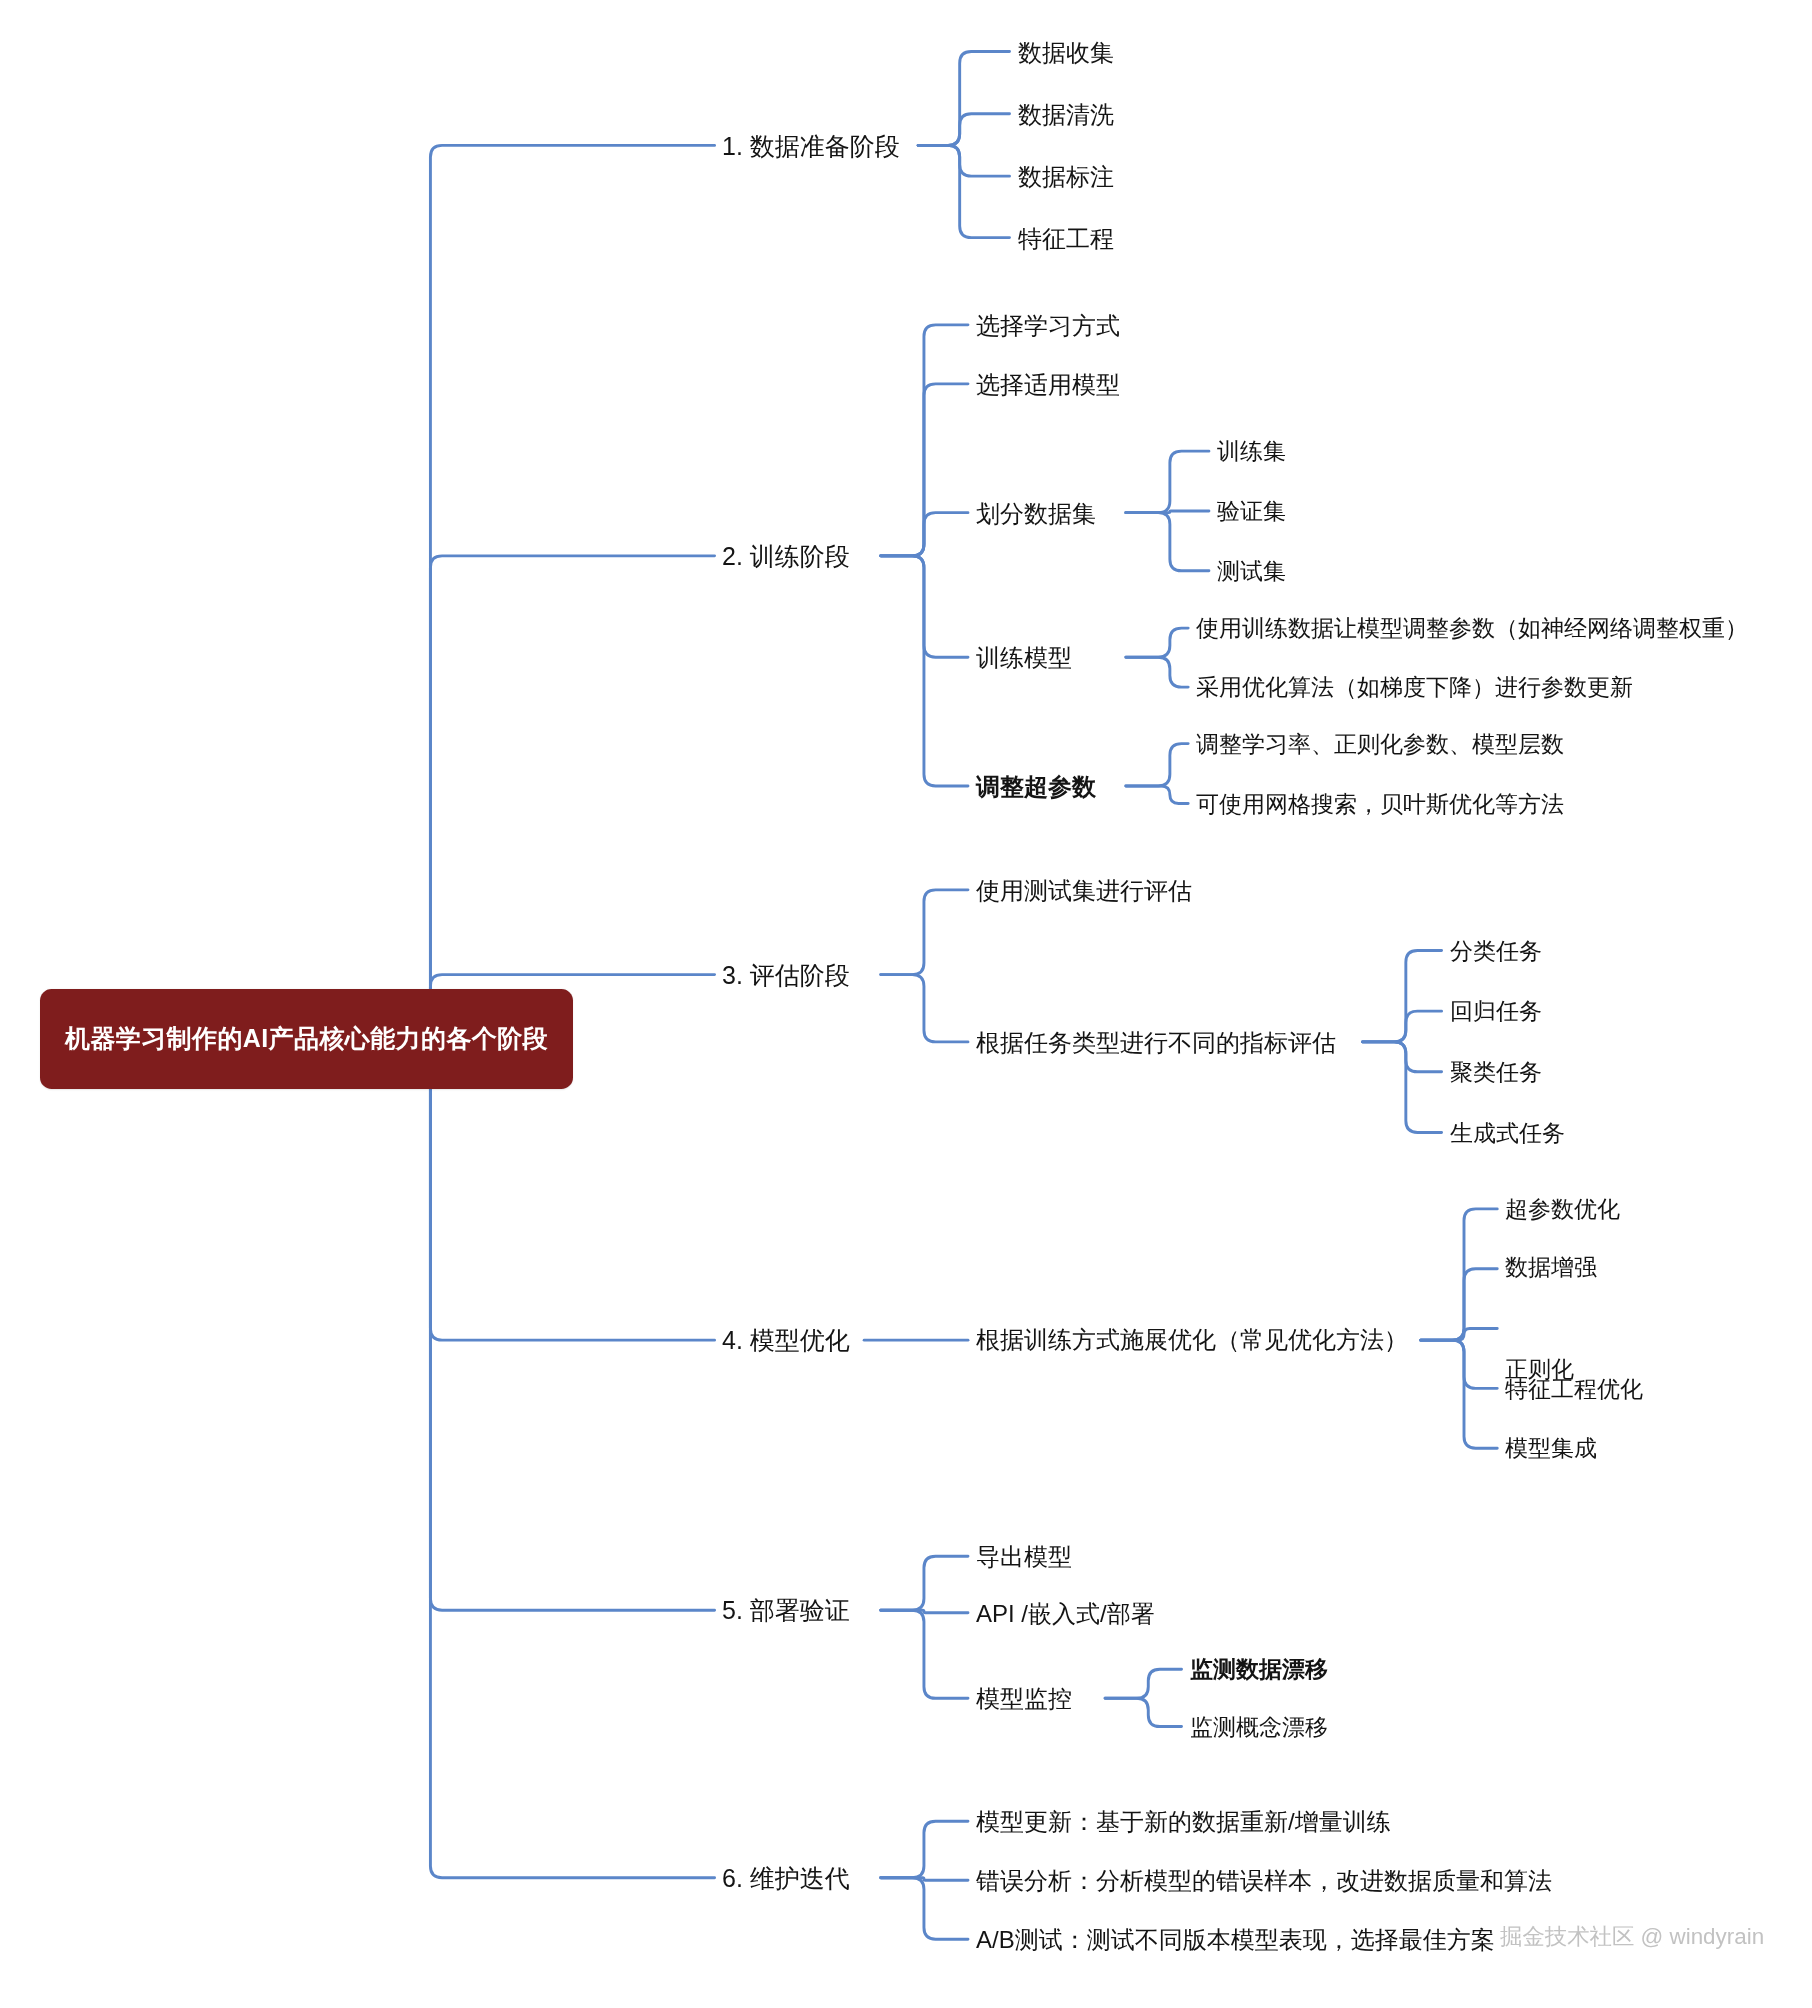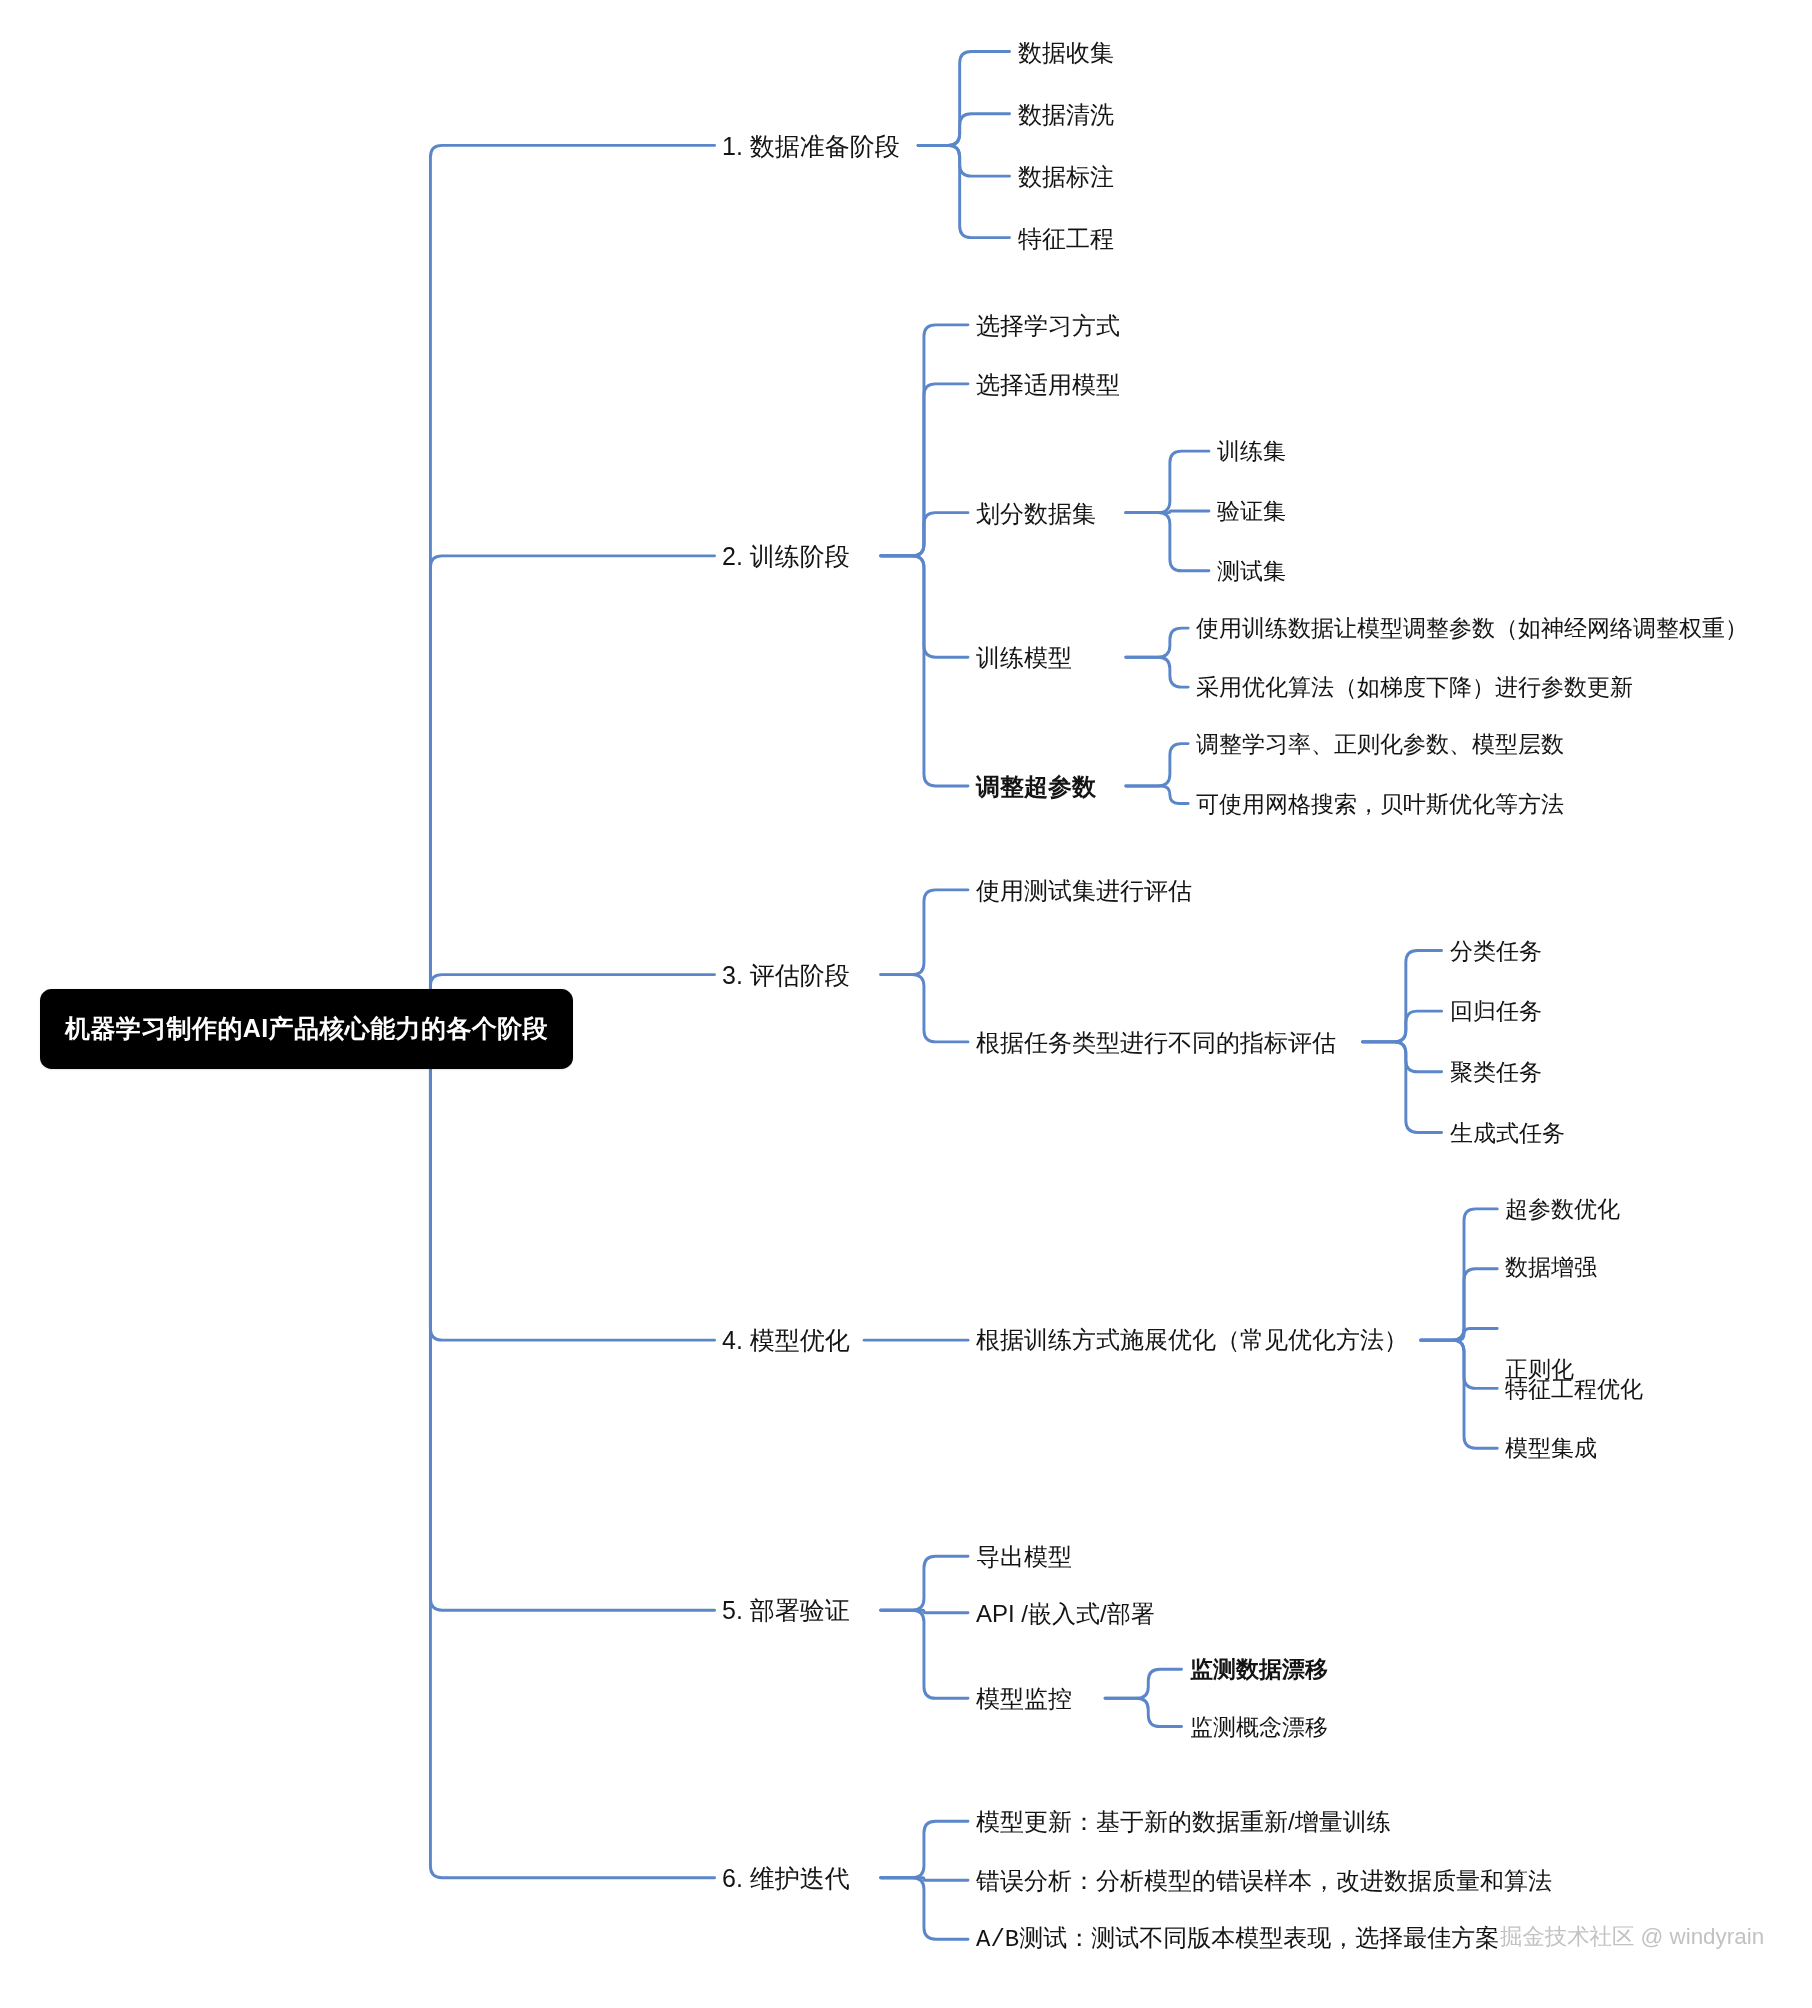--- a/index.html
+++ b/index.html
@@ -25,25 +25,25 @@
     height: 2009px;
     pointer-events: none;
   }
   .node {
     position: absolute;
     white-space: nowrap;
     color: #1a1a1a;
     line-height: 1.1;
   }
   .root-node {
-    background: #000000;
+    background: #7f1d1d;
     color: #ffffff;
     font-weight: bold;
     border-radius: 11.6px;
-    padding: 26px 25px;
+    padding: 36px 25px;
     font-size: 25px;
     letter-spacing: 0.4px;
     box-shadow: 0 0.8px 1.7px rgba(0,0,0,0.10);
   }
   .level1 {
     font-size: 25px;
     color: #141414;
   }
   .level2 {
     font-size: 24px;
@@ -241,21 +241,21 @@
   <div class="node level3" style="left:1190px; top:1715px;">
     <span>监测概念漂移</span>
   </div>
 
   <div class="node level2" style="left:976px; top:1809px;">
     <span>模型更新：基于新的数据重新/增量训练</span>
   </div>
   <div class="node level2" style="left:976px; top:1868px;">
     <span>错误分析：分析模型的错误样本，改进数据质量和算法</span>
   </div>
-  <div class="node level2" style="left:976px; top:1927px;font-family:Liberation Mono, monospace;">
+  <div class="node level2" style="left:976px; top:1927px;">
     <span>A/B测试：测试不同版本模型表现，选择最佳方案</span>
   </div>
 
   <div class="watermark" style="left:1500px; top:1921px;">
     <span>掘金技术社区 @ windyrain</span>
   </div>
 </div>
 
 
 </body></html>

